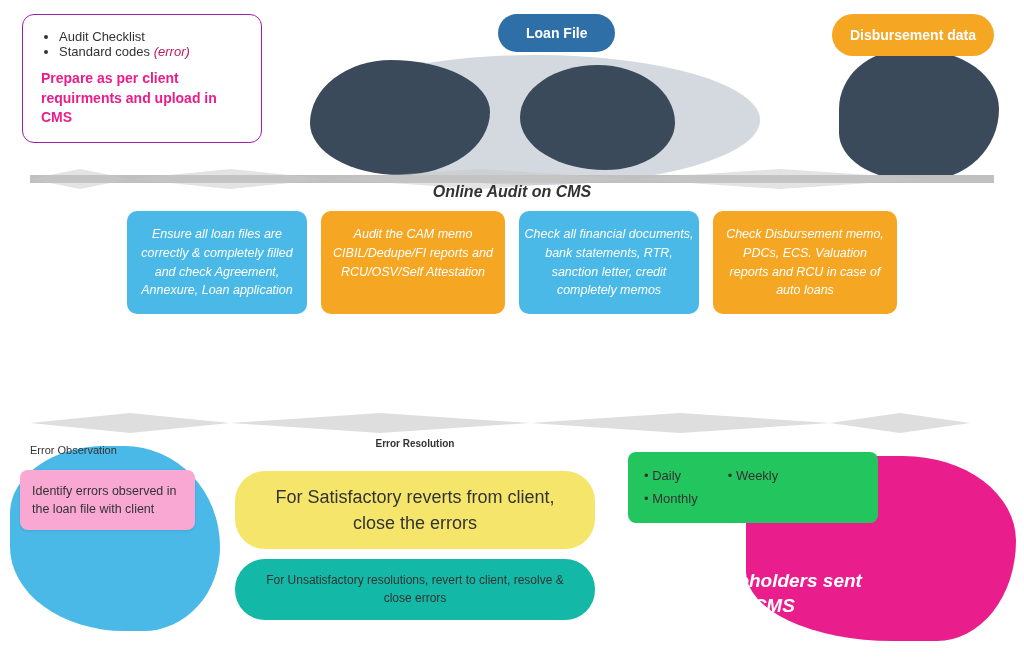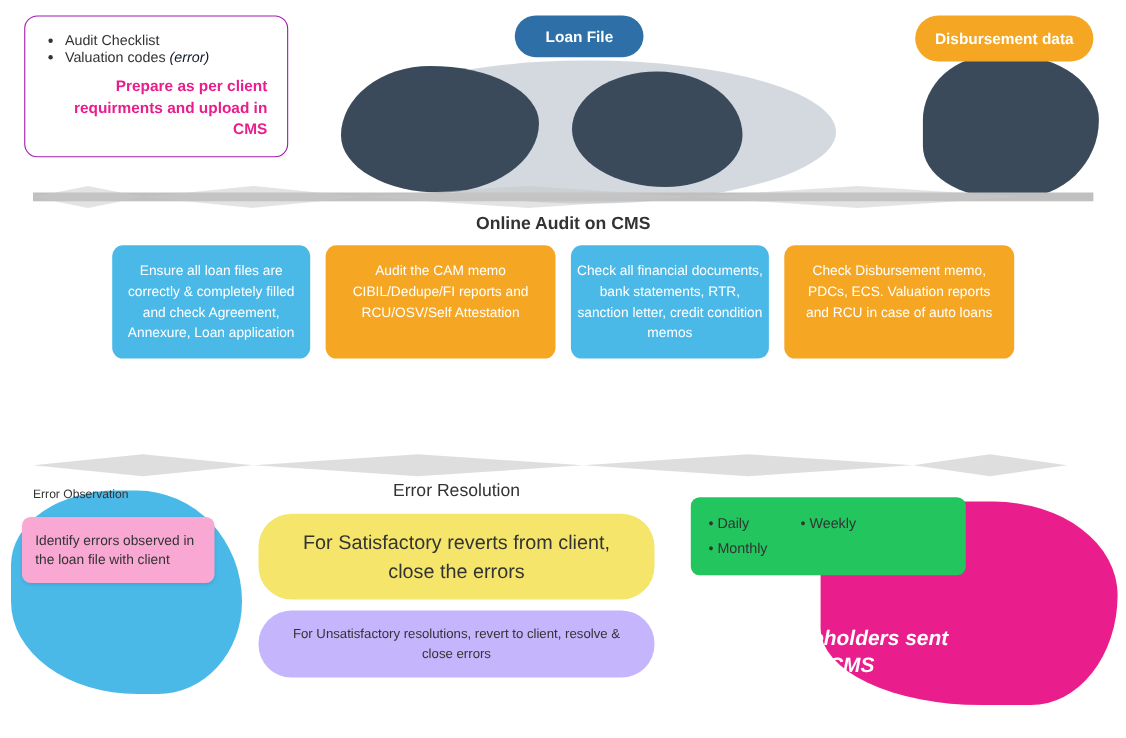--- a/index.html
+++ b/index.html
@@ -29,21 +29,21 @@
       margin-bottom: 10px;
     }
     .pink-box ul li em {
       font-style: italic;
       color: #e91e8c;
     }
     .pink-box .pink-text {
       color: #e91e8c;
       font-size: 14px;
       font-weight: bold;
-      text-align: right;
+      text-align: left;
       line-height: 1.4;
     }
 
     
     .pill-loanfile {
       background: #2d6fa6;
       color: #fff;
       border-radius: 30px;
       padding: 8px 28px;
       font-size: 14px;
@@ -74,21 +74,21 @@
       width: 180px;
       text-align: center;
       font-size: 12.5px;
       color: #fff;
       line-height: 1.5;
     }
     .audit-card-orange {
       background: #f5a623;
       border-radius: 10px;
       padding: 14px 12px;
-      width: 209px;
+      width: 184px;
       text-align: center;
       font-size: 12.5px;
       color: #fff;
       line-height: 1.5;
     }
 
     
     .bottom-left-blob {
       position: absolute;
       bottom: 40px;
@@ -128,28 +128,28 @@
   <div class="bottom-right-blob"></div>
 
   <div style="position:absolute;top:55px;left:310px;width:450px;height:130px;background:#b5bfc8;border-radius:50%;z-index:0;opacity:0.6;"></div>
   <div style="position:absolute;top:50px;right:25px;width:160px;height:130px;background:#3a4a5a;border-radius:45% 55% 50% 50% / 50% 50% 60% 40%;z-index:1;"></div>
 
   <div style="position:absolute;top:14px;left:22px;z-index:5;">
     <div class="pink-box">
       <ul>
         <li>Audit Checklist</li>
         <li>
-          <span>Valuation codes </span><em style="color:#0f172a;font-style:italic;">(error)</em>
+          <span>Standard codes </span><em style="color:#be185d;font-style:italic;">(error)</em>
         </li>
       </ul>
       <div class="pink-text">Prepare as per client requirments and upload in CMS</div>
     </div>
   </div>
 
-  <div style="position:absolute;top:14px;left:468px;z-index:10;">
+  <div style="position:absolute;top:14px;left:498px;z-index:10;">
     <div class="pill-loanfile">Loan File</div>
   </div>
 
   <div style="position:absolute;top:14px;right:30px;z-index:10;">
     <div class="pill-disbursement">Disbursement data</div>
   </div>
 
   <div style="position:absolute;top:60px;left:310px;width:180px;height:115px;background:#3a4a5a;border-radius:45% 55% 50% 50% / 55% 45% 55% 45%;z-index:1;"></div>
   <div style="position:absolute;top:65px;left:520px;width:155px;height:105px;background:#3a4a5a;border-radius:50% 50% 45% 55% / 50% 55% 45% 50%;z-index:1;"></div>
 
@@ -157,51 +157,51 @@
 
     <svg width="100%" height="30" style="position:absolute;top:-11px;left:0;">
 
       <path d="M0,15 L50,5 L100,15 L50,25 Z" fill="#c8c8c8" opacity="0.5"></path>
       <path d="M100,15 L200,5 L300,15 L200,25 Z" fill="#c8c8c8" opacity="0.5"></path>
       <path d="M300,15 L450,5 L600,15 L450,25 Z" fill="#c8c8c8" opacity="0.5"></path>
       <path d="M600,15 L750,5 L900,15 L750,25 Z" fill="#c8c8c8" opacity="0.5"></path>
     </svg>
   </div>
 
-  <div style="position:absolute;top:195px;left:0;right:0;z-index:3;">
+  <div style="position:absolute;top:183px;left:0;right:0;z-index:3;font-style:italic;">
     <div style="text-align:center;font-size:16px;font-weight:bold;color:#333;margin-bottom:10px;">Online Audit on CMS</div>
     <div style="display:flex;gap:14px;justify-content:center;padding:0 24px;">
 
       <div class="audit-card-blue">Ensure all loan files are correctly &amp; completely filled and check Agreement, Annexure, Loan application</div>
 
       <div class="audit-card-orange">Audit the CAM memo CIBIL/Dedupe/FI reports and RCU/OSV/Self Attestation</div>
 
-      <div class="audit-card-blue">Check all financial documents, bank statements, RTR, sanction letter, credit condition memos</div>
+      <div class="audit-card-blue">Check all financial documents, bank statements, RTR, sanction letter, credit completely memos</div>
 
       <div class="audit-card-orange">Check Disbursement memo, PDCs, ECS. Valuation reports and RCU in case of auto loans</div>
     </div>
   </div>
 
   <div style="position:absolute;top:420px;left:30px;right:30px;height:6px;z-index:2;">
     <svg width="100%" height="28" style="position:absolute;top:-11px;left:0;">
       <path d="M0,14 L100,4 L200,14 L100,24 Z" fill="#c8c8c8" opacity="0.6"></path>
       <path d="M200,14 L350,4 L500,14 L350,24 Z" fill="#c8c8c8" opacity="0.6"></path>
       <path d="M500,14 L650,4 L800,14 L650,24 Z" fill="#c8c8c8" opacity="0.6"></path>
       <path d="M800,14 L870,4 L940,14 L870,24 Z" fill="#c8c8c8" opacity="0.6"></path>
     </svg>
   </div>
 
   <div style="position:absolute;top:444px;left:30px;font-size:11px;color:#333;z-index:5;">Error Observation</div>
 
   <div style="position:absolute;top:470px;left:20px;width:175px;background:#f9a8d4;border-radius:8px;padding:12px;font-size:12.5px;color:#333;line-height:1.45;z-index:5;box-shadow:0 1px 3px rgba(0,0,0,0.1);">Identify errors observed in the loan file with client</div>
 
   <div style="position:absolute;top:438px;left:235px;width:360px;z-index:5;">
-    <div style="text-align:center;font-size:16px;font-weight:normal;color:#333;margin-bottom:11px;">Error Resolution</div>
+    <div style="text-align:center;font-size:10px;font-weight:bold;color:#333;margin-bottom:22px;">Error Resolution</div>
     <div style="background:#f5e66b;border-radius:30px;padding:13px 18px;font-size:18px;color:#333;text-align:center;line-height:1.45;margin-bottom:10px;">For Satisfactory reverts from client, close the errors</div>
-    <div style="background:#c4b5fd;border-radius:30px;padding:13px 18px;font-size:12px;color:#333;text-align:center;line-height:1.45;">For Unsatisfactory resolutions, revert to client, resolve &amp; close errors</div>
+    <div style="background:#14b8a6;border-radius:30px;padding:13px 18px;font-size:12px;color:#333;text-align:center;line-height:1.45;">For Unsatisfactory resolutions, revert to client, resolve &amp; close errors</div>
   </div>
 
   <div style="position:absolute;top:452px;left:628px;width:250px;background:#22c55e;border-radius:8px;padding:12px 16px;font-size:13px;color:#333;z-index:5;line-height:1.8;">
     <div style="display:flex;gap:30px;">
       <div>
         <div>• <span>Daily</span></div>
         <div>• <span>Monthly</span></div>
       </div>
       <div>
         <div>• <span>Weekly</span></div>

